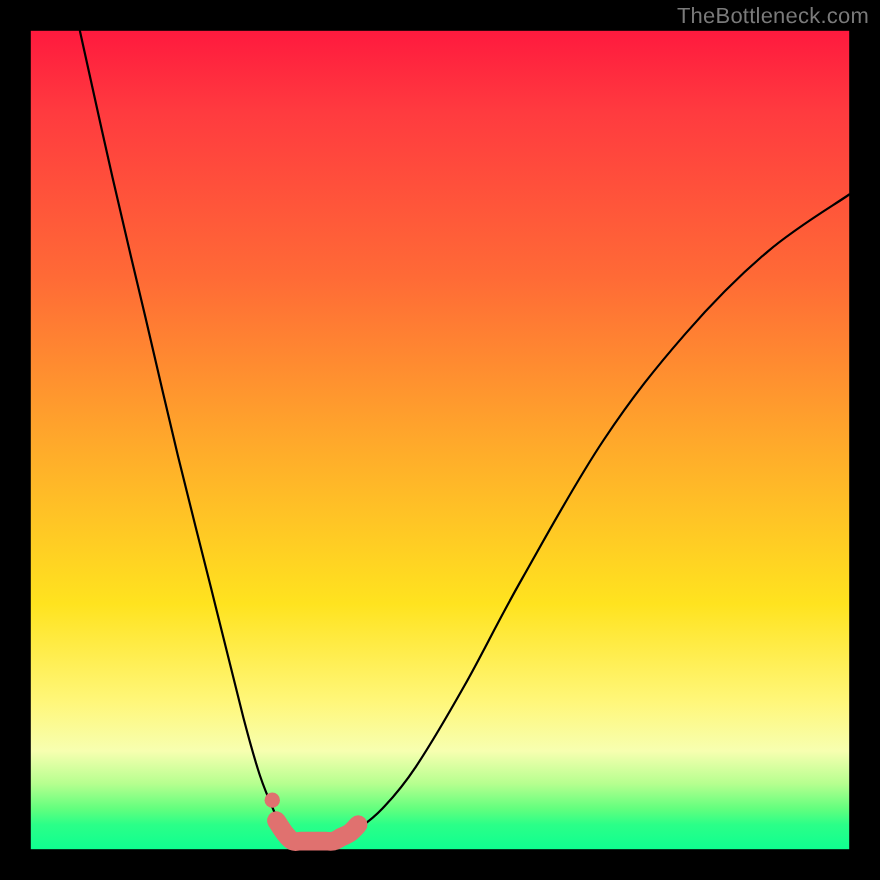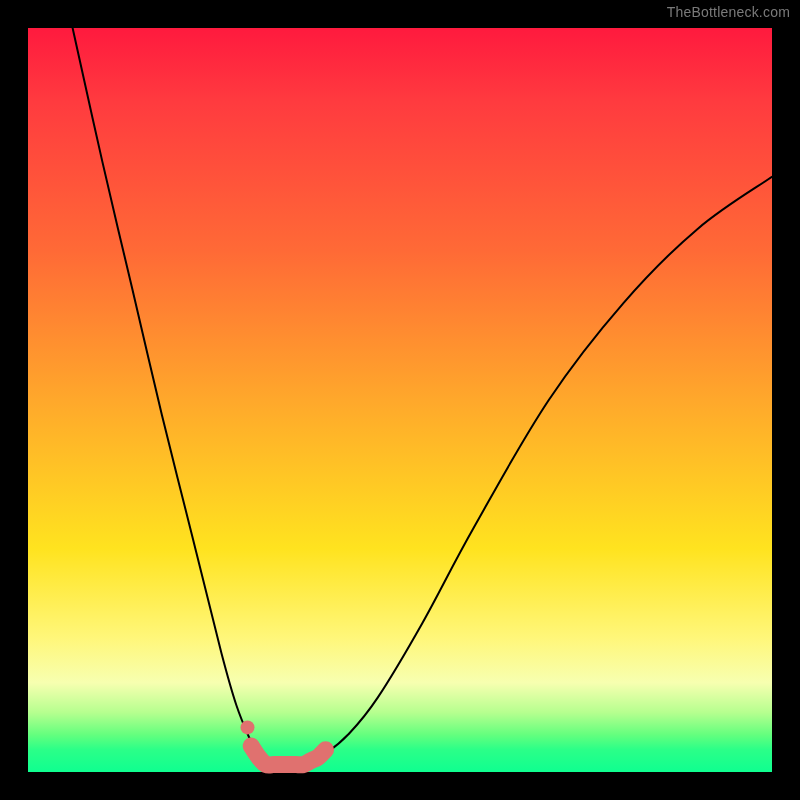--- a/index.html
+++ b/index.html
@@ -39,21 +39,21 @@
       #64ff7e 95%,
       #2bff88 97%,
       #0fff90 100%
     );
   }
   .watermark {
     position: absolute;
     top: 4px;
     right: 10px;
     color: #7a7a7a;
-    font-size: 14px;
+    font-size: 20px;
     font-weight: 500;
     letter-spacing: 0.2px;
   }
   svg.curve {
     position: absolute;
     left: 0;
     top: 0;
     width: 744px;
     height: 744px;
     overflow: visible;

